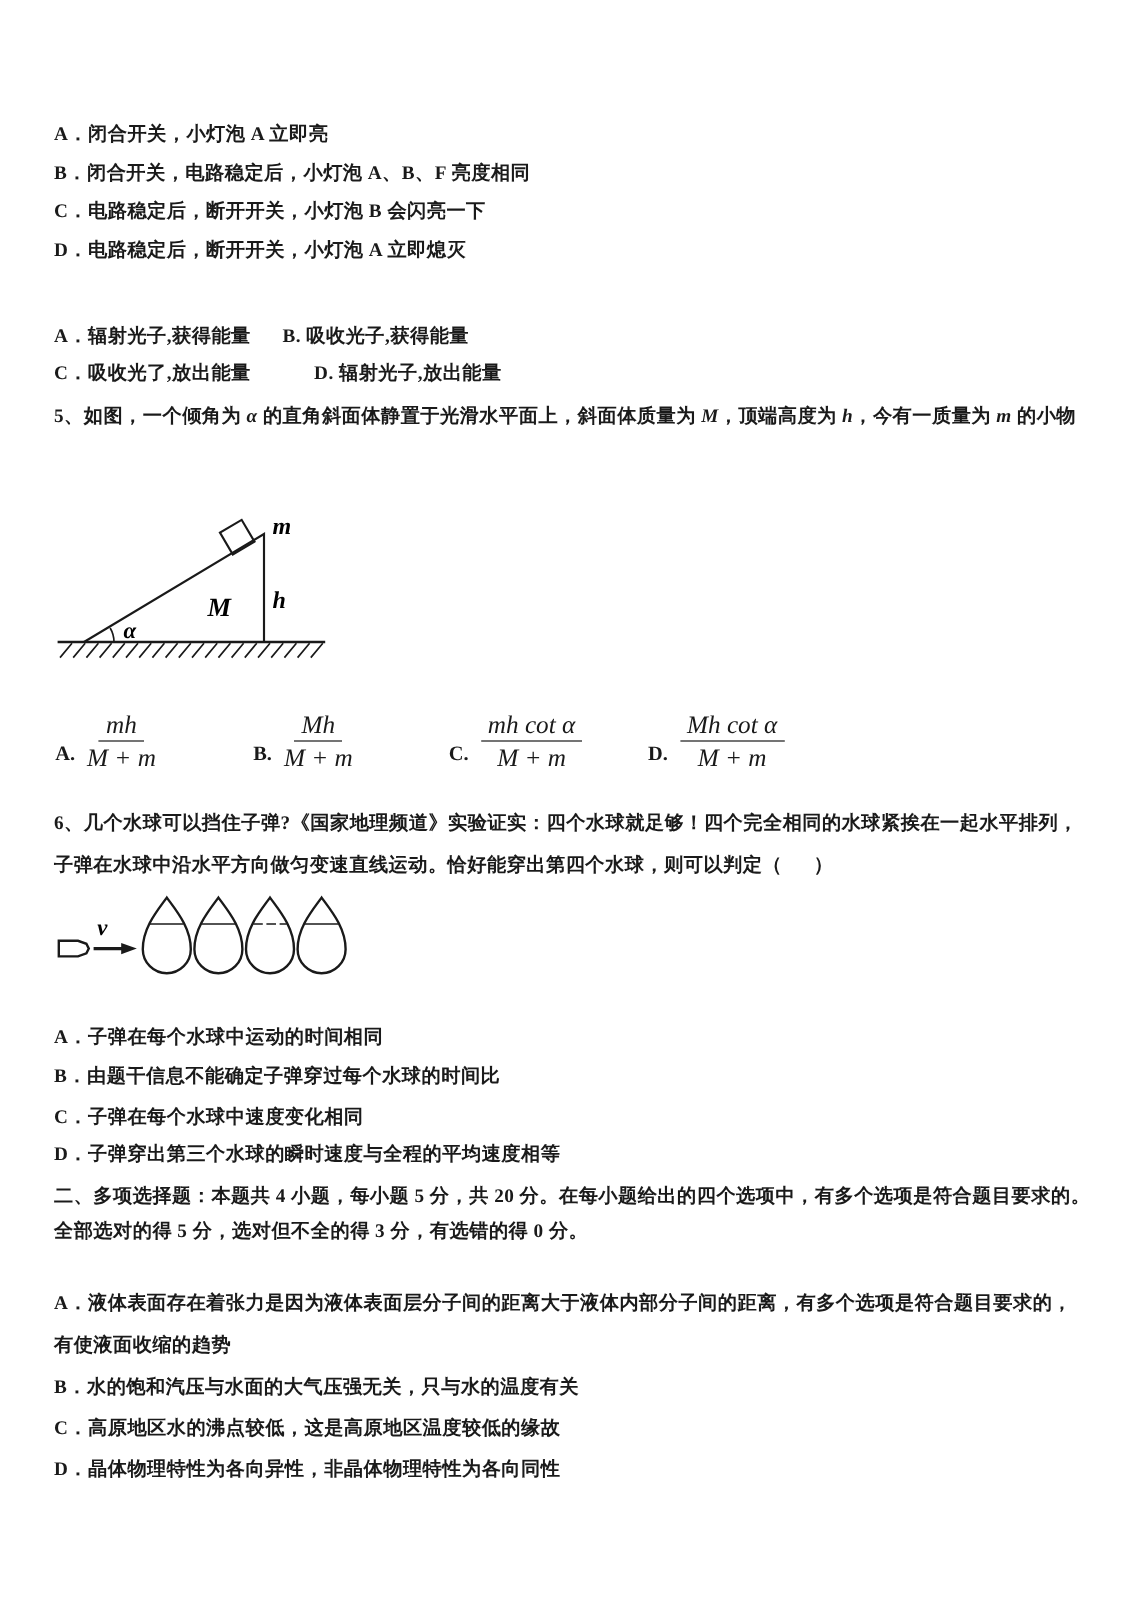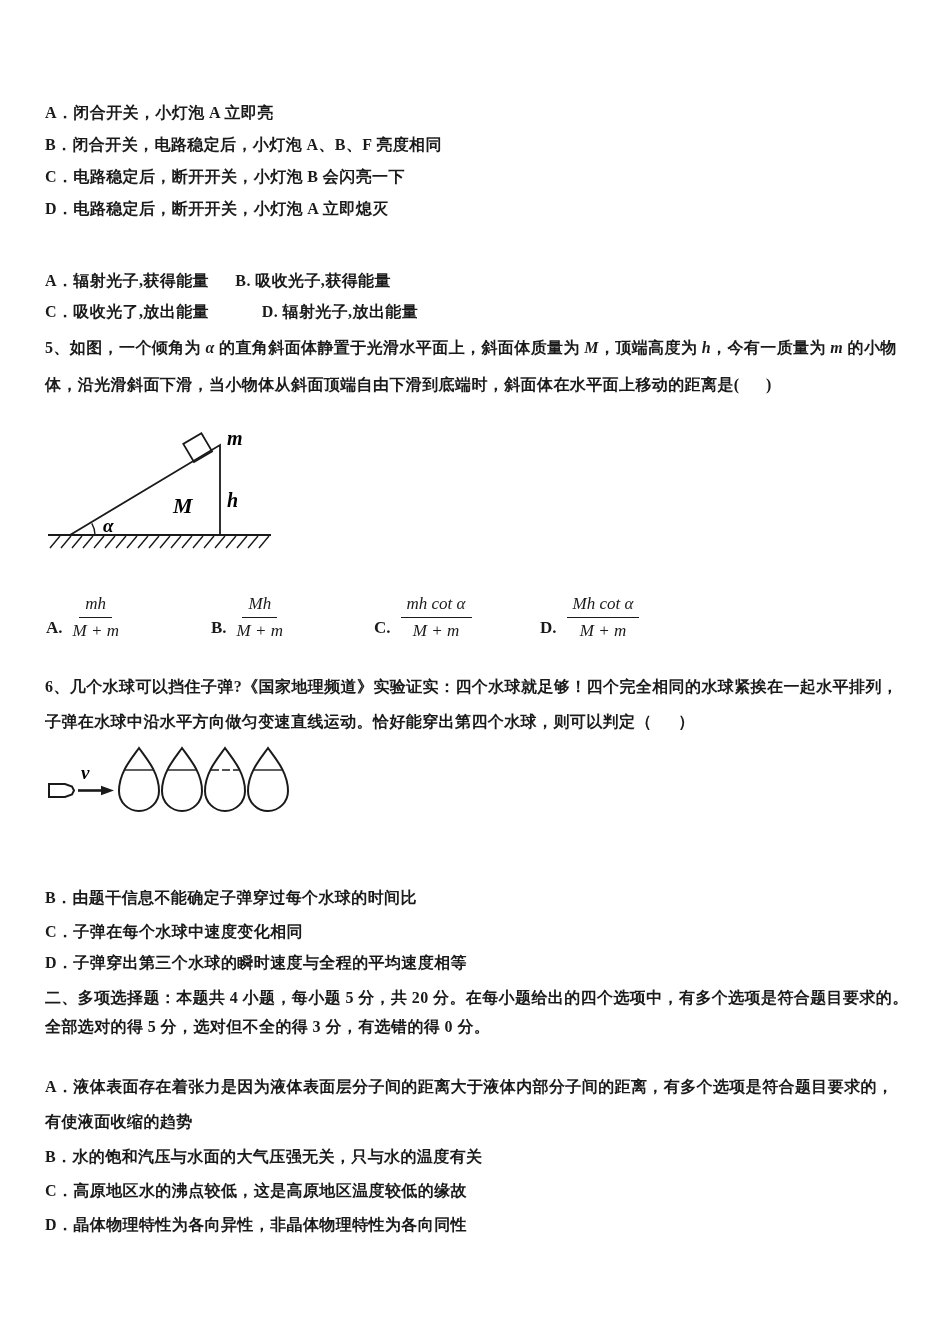--- a/index.html
+++ b/index.html
@@ -37,21 +37,21 @@
   }
   .q5opt .lbl{
     font-size:17px;
     font-weight:bold;
     padding-bottom:4px;
   }
   .frac{
     display:flex;
     flex-direction:column;
     align-items:center;
-    font-size:17px;
+    font-size:21px;
     font-style:italic;
     font-weight:normal;
     line-height:22px;
   }
   .frac .num{
     padding:0 6px 2px 6px;
     border-bottom:1.6px solid #1a1a1a;
     white-space:pre;
   }
   .frac .den{
@@ -69,21 +69,20 @@
 
   <div class="ln" style="top:103px">A．闭合开关，小灯泡 A 立即亮</div>
   <div class="ln" style="top:135px">B．闭合开关，电路稳定后，小灯泡 A、B、F 亮度相同</div>
   <div class="ln" style="top:167px">C．电路稳定后，断开开关，小灯泡 B 会闪亮一下</div>
   <div class="ln" style="top:199px">D．电路稳定后，断开开关，小灯泡 A 立即熄灭</div>
 
   <div class="ln" style="top:271px">A．辐射光子,获得能量      B. 吸收光子,获得能量</div>
   <div class="ln" style="top:302px">C．吸收光了,放出能量            D. 辐射光子,放出能量</div>
 
   <div class="ln" style="top:338px"><span>5、如图，一个倾角为 </span><span class="mvar">α</span><span> 的直角斜面体静置于光滑水平面上，斜面体质量为 </span><span class="mvar">M</span><span>，顶端高度为 </span><span class="mvar">h</span><span>，今有一质量为 </span><span class="mvar">m</span><span> 的小物</span></div>
-  <div class="ln" style="top:375px">体，沿光滑斜面下滑，当小物体从斜面顶端自由下滑到底端时，斜面体在水平面上移动的距离是(      )</div>
 
   <svg class="fig" style="left:45px;top:420px" width="230" height="140" viewBox="0 0 230 140">
 
     <line x1="3" y1="115" x2="226" y2="115" stroke="#1a1a1a" stroke-width="2"></line>
 
     <path d="M5 128 L15 116 M16 128 L26 116 M27 128 L37 116 M38 128 L48 116 M49 128 L59 116 M60 128 L70 116 M71 128 L81 116 M82 128 L92 116 M93 128 L103 116 M104 128 L114 116 M115 128 L125 116 M126 128 L136 116 M137 128 L147 116 M148 128 L158 116 M159 128 L169 116 M170 128 L180 116 M181 128 L191 116 M192 128 L202 116 M203 128 L213 116 M214 128 L224 116" stroke="#1a1a1a" stroke-width="1.4" fill="none"></path>
 
     <path d="M25 115 L175 25 L175 115 Z" fill="none" stroke="#1a1a1a" stroke-width="1.8"></path>
 
     <g transform="translate(149,42) rotate(-30.6)">
@@ -149,20 +148,21 @@
     <g transform="translate(180,0)">
       <path d="M0 5 C8 16 20 30 20 48 A20 20 0 1 1 -20 48 C-20 30 -8 16 0 5 Z" fill="none" stroke="#1a1a1a" stroke-width="2"></path>
       <line x1="-14" y1="27" x2="14" y2="27" stroke="#1a1a1a" stroke-width="1.4" stroke-dasharray="8 3"></line>
     </g>
     <g transform="translate(223,0)">
       <path d="M0 5 C8 16 20 30 20 48 A20 20 0 1 1 -20 48 C-20 30 -8 16 0 5 Z" fill="none" stroke="#1a1a1a" stroke-width="2"></path>
       <line x1="-14" y1="27" x2="14" y2="27" stroke="#1a1a1a" stroke-width="1.4"></line>
     </g>
   </svg>
 
+  <div class="ln" style="top:855px">A．子弹在每个水球中运动的时间相同</div>
   <div class="ln" style="top:888px">B．由题干信息不能确定子弹穿过每个水球的时间比</div>
   <div class="ln" style="top:922px">C．子弹在每个水球中速度变化相同</div>
   <div class="ln" style="top:953px">D．子弹穿出第三个水球的瞬时速度与全程的平均速度相等</div>
 
   <div class="ln" style="top:988px">二、多项选择题：本题共 4 小题，每小题 5 分，共 20 分。在每小题给出的四个选项中，有多个选项是符合题目要求的。</div>
   <div class="ln" style="top:1017px">全部选对的得 5 分，选对但不全的得 3 分，有选错的得 0 分。</div>
 
   <div class="ln" style="top:1077px">A．液体表面存在着张力是因为液体表面层分子间的距离大于液体内部分子间的距离，有多个选项是符合题目要求的，</div>
   <div class="ln" style="top:1112px">有使液面收缩的趋势</div>
   <div class="ln" style="top:1147px">B．水的饱和汽压与水面的大气压强无关，只与水的温度有关</div>

